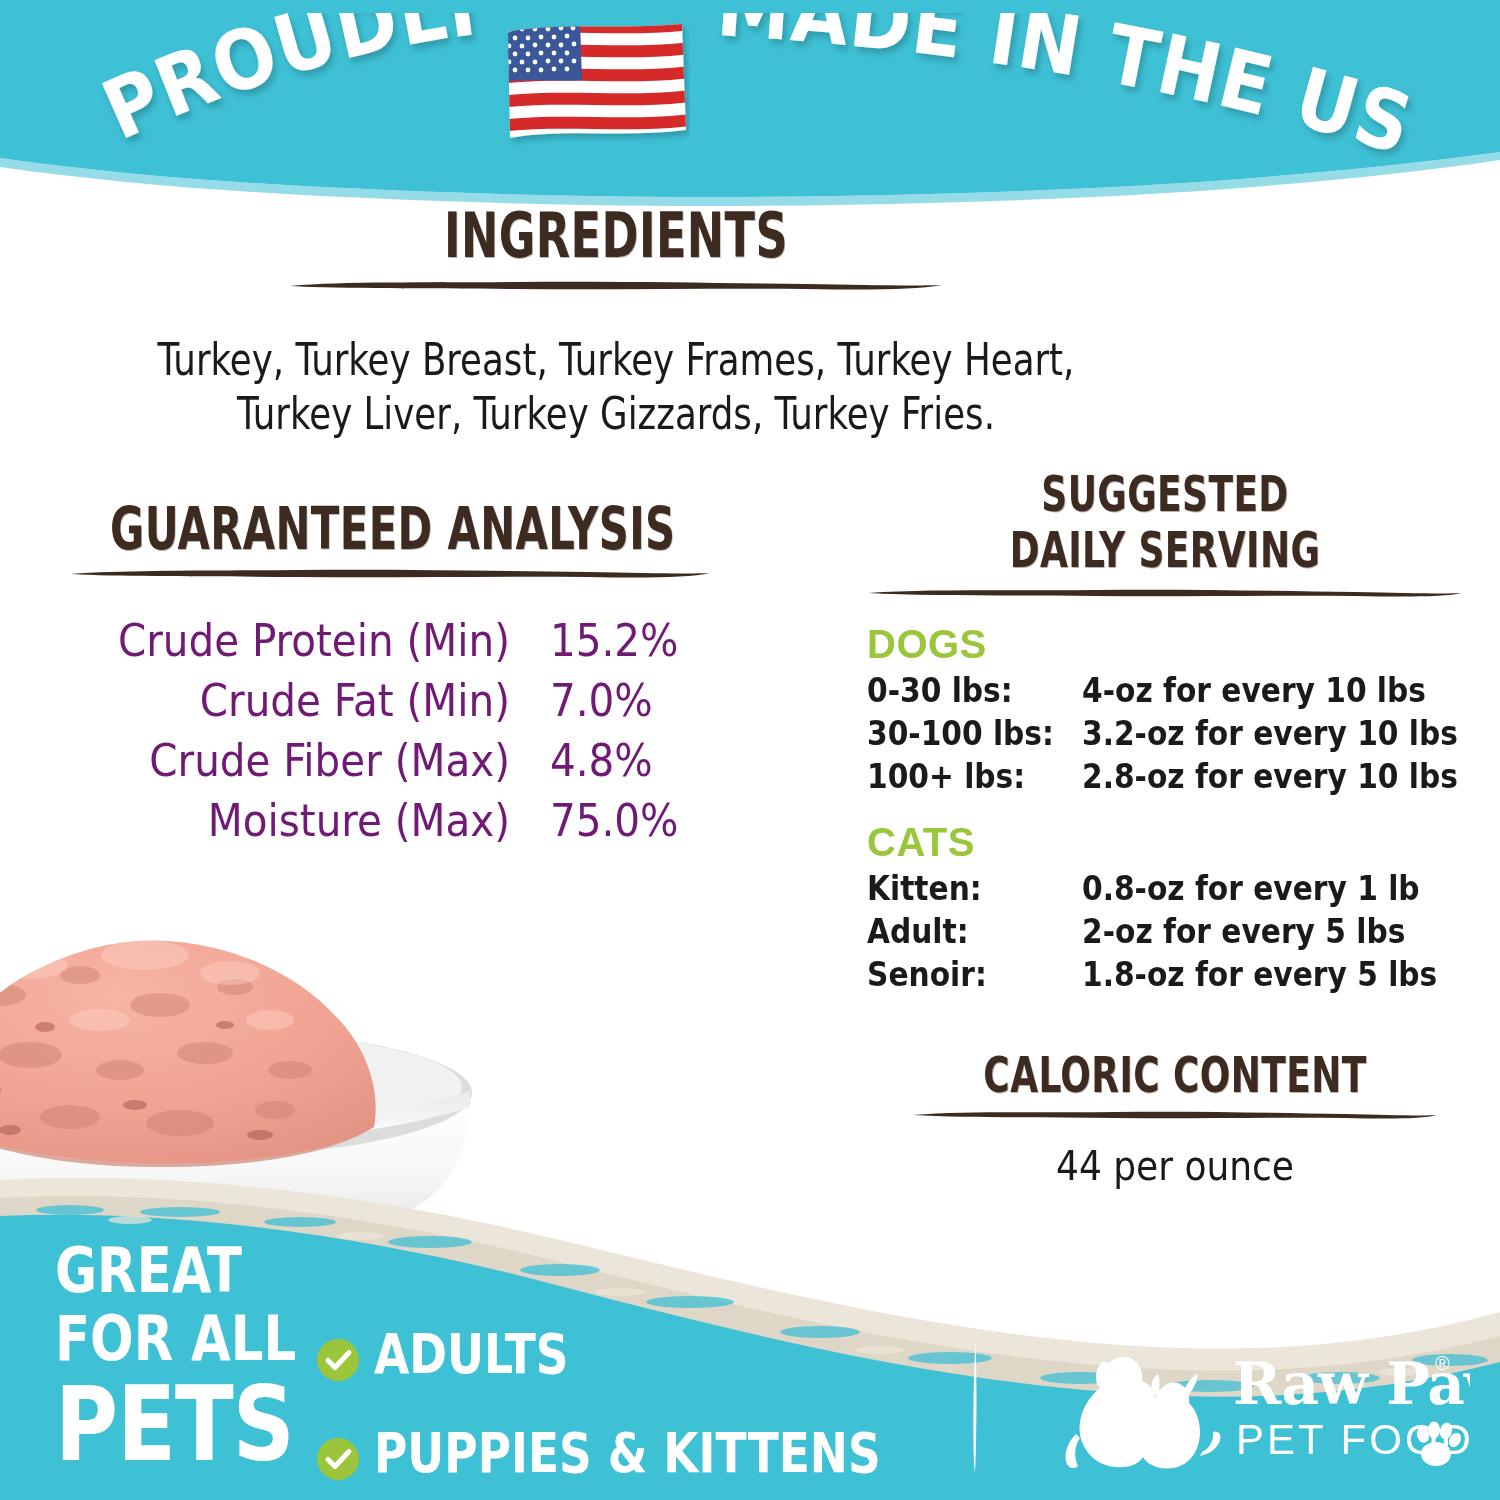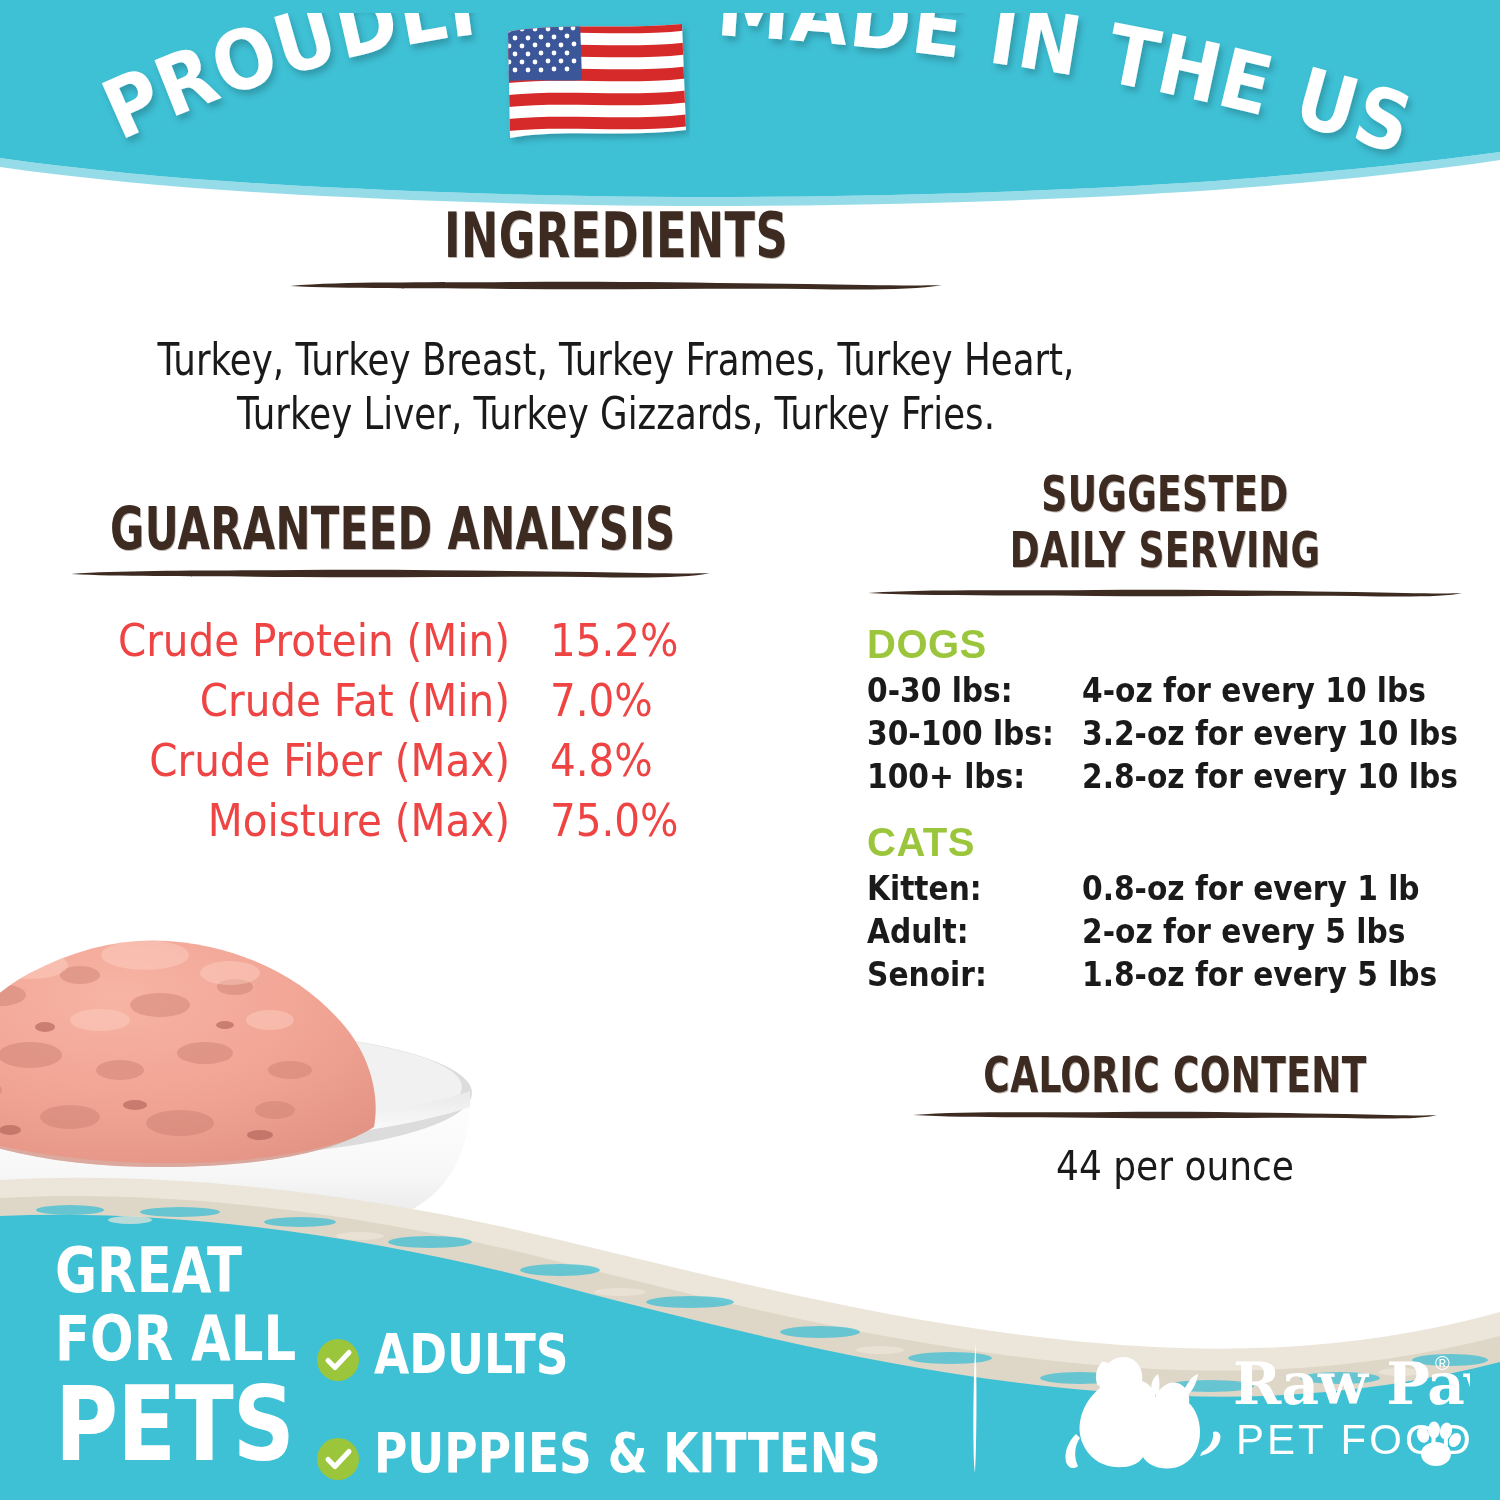--- a/index.html
+++ b/index.html
@@ -50,21 +50,21 @@
     transform:scaleX(.88);transform-origin:center;white-space:nowrap;
   }
 
   
   #ga-section{position:absolute;left:40px;top:500px;width:700px;}
   #ga-heading{font-size:58px;text-align:center;line-height:1.0;}
   #ga-rule{margin:8px auto 0 auto;width:645px;height:15px;}
   #ga-table{margin-top:30px;width:100%;border-collapse:collapse;}
   #ga-table td{
     font-family:"Liberation Sans Narrow","DejaVu Sans Condensed","Liberation Sans",sans-serif;
-    color:#ef4444;font-weight:300;font-size:45px;line-height:60px;padding:0;
+    color:#701a75;font-weight:300;font-size:45px;line-height:60px;padding:0;
     white-space:nowrap;
   }
   #ga-table td.ga-label{text-align:right;padding-right:40px;}
   #ga-table td.ga-value{text-align:left;width:190px;}
 
   
   #sds-section{position:absolute;left:845px;top:466px;width:640px;}
   #sds-heading{font-size:50px;text-align:center;line-height:56px;}
   #sds-rule{margin:8px auto 0 auto;width:600px;height:14px;}
   .sds-group{margin-top:22px;}

